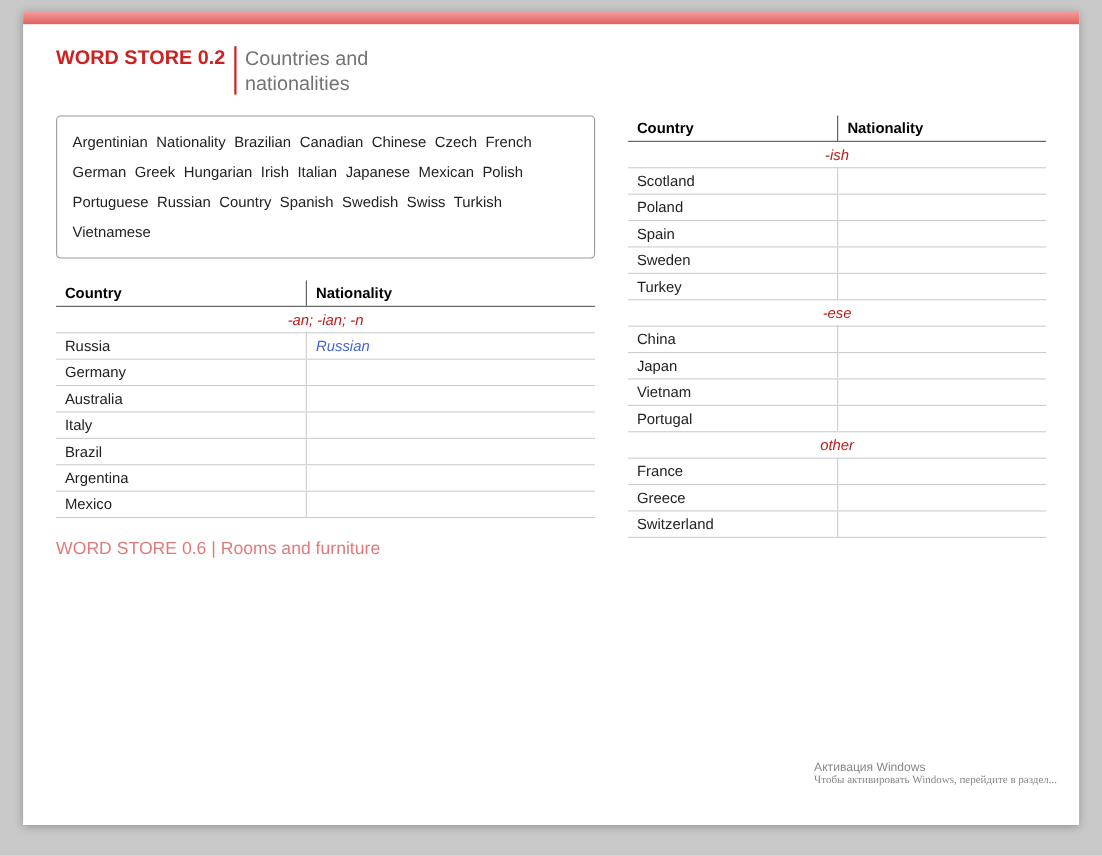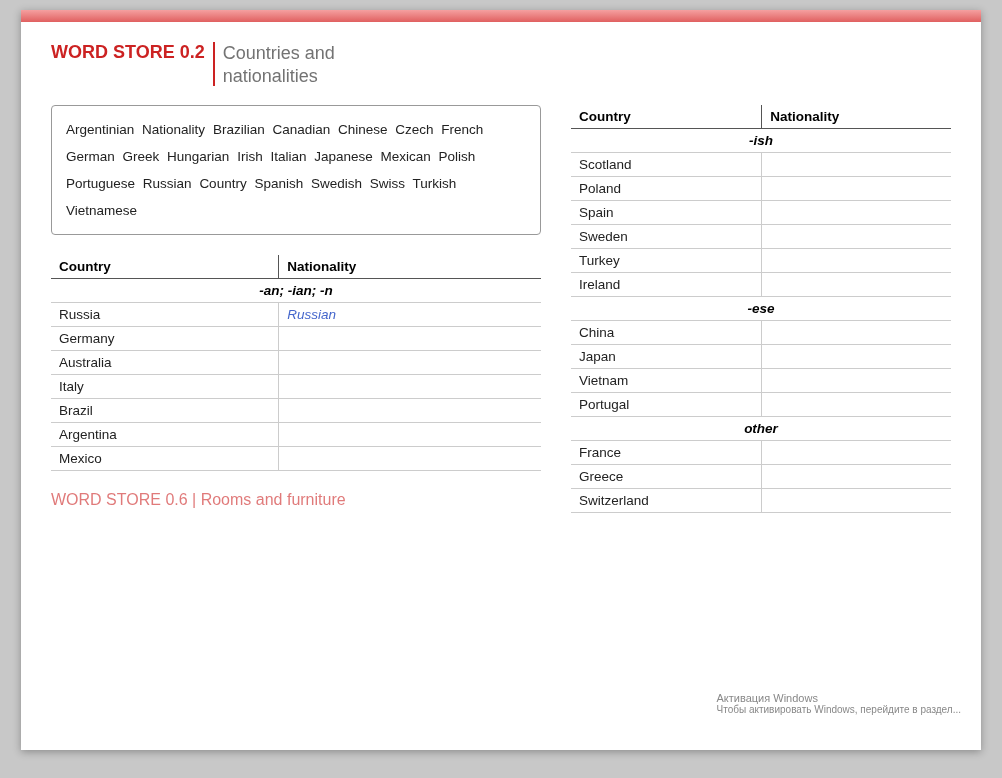--- a/index.html
+++ b/index.html
@@ -100,22 +100,22 @@
     }
     .th-right {
       border-left: 1.5px solid #555;
     }
     .td-right {
       border-left: 1px solid #ccc;
     }
     .section-header td {
       text-align: center;
       font-style: italic;
-      color: #000000;
-      font-weight: bold;
+      color: #b91c1c;
+      font-weight: normal;
       background: #fff;
       border-bottom: 1px solid #ccc;
     }
     .nationality-cell {
       color: #4466cc;
       font-style: italic;
     }
     .windows-activation {
       position: absolute;
       bottom: 35px;
@@ -248,24 +248,20 @@
               <td class="td-right"></td>
             </tr>
             <tr>
               <td>Sweden</td>
               <td class="td-right"></td>
             </tr>
             <tr>
               <td>Turkey</td>
               <td class="td-right"></td>
             </tr>
-            <tr>
-              <td>Ireland</td>
-              <td class="td-right"></td>
-            </tr>
 
             <tr class="section-header">
               <td colspan="2">-ese</td>
             </tr>
             <tr>
               <td>China</td>
               <td class="td-right"></td>
             </tr>
             <tr>
               <td>Japan</td>
@@ -296,15 +292,15 @@
               <td class="td-right"></td>
             </tr>
           </tbody>
         </table>
       </div>
     </div>
   </div>
 
   <div class="windows-activation">
     <div>Активация Windows</div>
-    <div style="font-size:10px;">Чтобы активировать Windows, перейдите в раздел...</div>
+    <div style="font-size:10px;font-family:Liberation Serif, serif;">Чтобы активировать Windows, перейдите в раздел...</div>
   </div>
 </div>
 
 </body></html>

